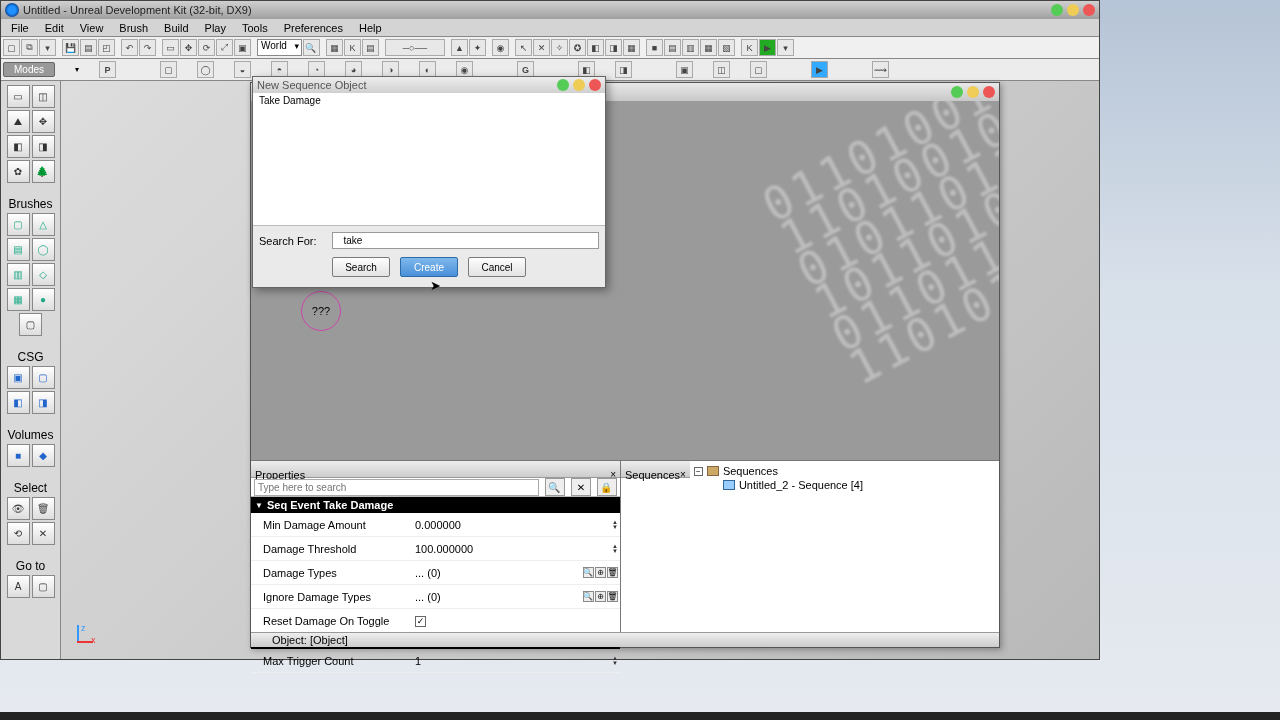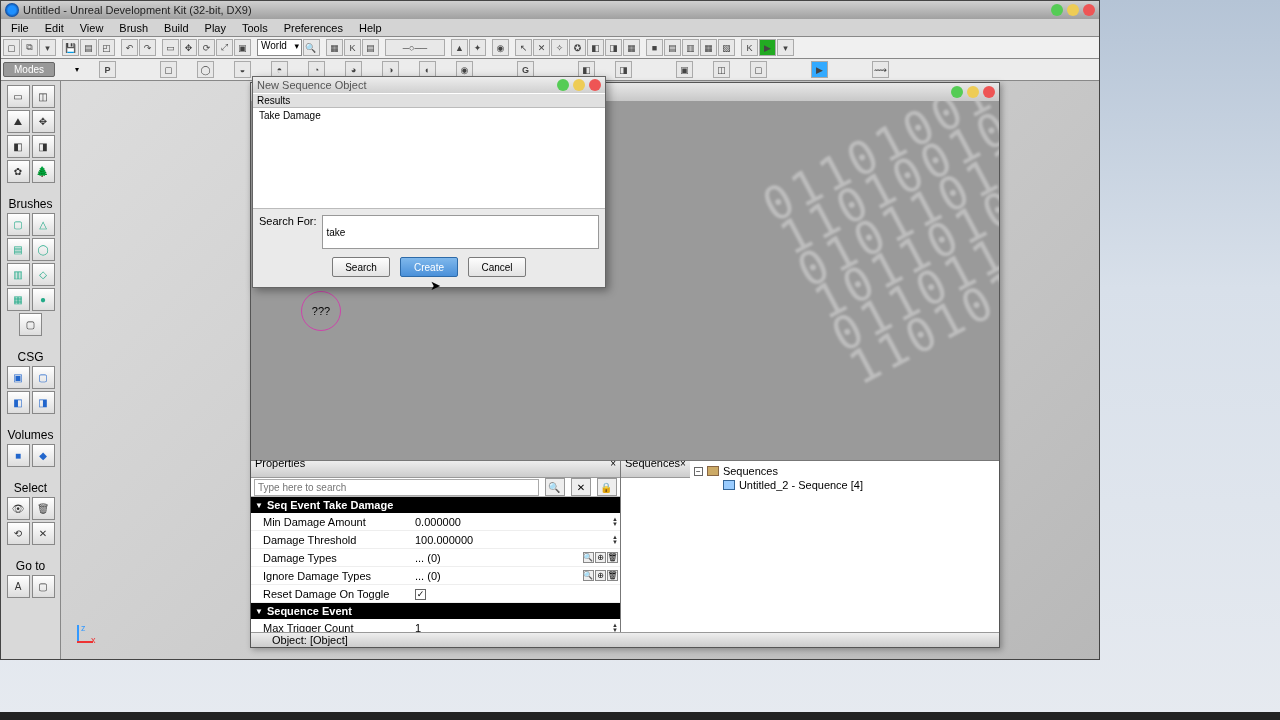--- a/index.html
+++ b/index.html
@@ -36,28 +36,28 @@
 .kismet .kbar{height:18px;background:linear-gradient(#e8e8e8,#c8c8c8);display:flex;align-items:center;padding:0 4px}
 .kismet .kbar .winbtns{margin-left:auto}
 .kismet .kgraph{flex:1;background:#9a9a9a;position:relative;overflow:hidden}
 .bgbinary{position:absolute;right:-50px;top:20px;transform:rotate(-28deg);color:rgba(255,255,255,.35);font-family:monospace;font-size:46px;line-height:.8;letter-spacing:4px;pointer-events:none;filter:blur(1px)}
 .knode1{position:absolute;left:35px;top:60px;width:140px;height:90px;background:rgba(240,240,240,.25);border:1px solid rgba(255,255,255,.3);font-size:10px;color:#eaeaea;padding:4px}
 .knode2{position:absolute;left:215px;top:90px;width:140px;height:60px;background:rgba(240,240,240,.25);border:1px solid rgba(255,255,255,.3);font-size:10px;color:#ead;padding:4px}
 .krefcircle{position:absolute;left:50px;top:190px;width:40px;height:40px;border:1px solid #c4a;border-radius:50%;color:#000;display:flex;align-items:center;justify-content:center;font-size:10px}
 
 .kbottom{height:172px;display:flex;border-top:1px solid #777;background:#fff}
 .kprops{flex:0 0 370px;display:flex;flex-direction:column;border-right:1px solid #777}
-.panetitle{height:15px;background:linear-gradient(#eee,#ccc);font-size:10px;padding:8px 4px;border-bottom:1px solid #999;display:flex;align-items:flex-end}
+.panetitle{height:15px;background:linear-gradient(#eee,#ccc);font-size:10px;padding:8px 4px;border-bottom:1px solid #999;display:flex;align-items:flex-start}
 .panetitle .x{margin-left:auto;font-size:10px;cursor:default}
 .searchrow{height:22px;display:flex;align-items:center;padding:0 3px;gap:6px;border-bottom:1px solid #bbb}
 .searchrow input{flex:1;height:17px;border:1px solid #aaa;padding:0 3px;font-size:10px;color:#888}
 .minib{width:20px;height:18px;border:1px solid #999;background:#eee;font-size:10px}
 .acc{background:#000;color:#fff;font-size:10px;font-weight:bold;padding:2px 4px;display:flex;align-items:center}
 .acc .tri{margin-right:4px;font-size:8px}
-.proprow{display:flex;align-items:center;height:18px;font-size:10px;border-bottom:1px solid #eee}
+.proprow{display:flex;align-items:center;height:24px;font-size:10px;border-bottom:1px solid #eee}
 .proprow .k{flex:0 0 160px;padding-left:12px}
 .proprow .v{flex:1;padding-left:4px;color:#000}
 .proprow .ctrls{margin-left:auto;display:flex;gap:1px;padding-right:2px}
 .proprow .ctrls span{width:11px;height:11px;border:1px solid #888;font-size:8px;display:flex;align-items:center;justify-content:center;background:#eee}
 .checkbox{width:11px;height:11px;border:1px solid #666;display:inline-flex;align-items:center;justify-content:center;font-size:9px;background:#fff}
 .spin{display:flex;flex-direction:column;margin-left:auto;padding-right:2px}
 .spin span{font-size:6px;line-height:5px;color:#333}
 
 .kseq{flex:1;display:flex;flex-direction:row}
 .treebody{flex:1;padding:3px 4px;font-size:10px}
@@ -66,22 +66,22 @@
 .tnode .ico{width:12px;height:10px;background:#ca6;border:1px solid #864}
 .kstatus{height:15px;background:linear-gradient(#eee,#ccc);font-size:10px;padding:1px 21px;border-top:1px solid #999}
 
 
 .dialog{position:absolute;left:252px;top:76px;width:354px;height:212px;background:#eaeaea;border:1px solid #666;box-shadow:3px 3px 8px rgba(0,0,0,.35);display:flex;flex-direction:column}
 .dlgtitle{height:16px;background:linear-gradient(#ededed,#d0d0d0);font-size:10px;color:#555;padding:1px 4px;display:flex;align-items:center}
 .dlgtitle .winbtns{margin-left:auto}
 .dlgsub{height:15px;background:#e0e0e0;border-top:1px solid #fff;border-bottom:1px solid #bbb;font-size:10px;padding:1px 4px}
 .dlglist{flex:1;background:#fff;margin:0;border-bottom:1px solid #bbb;overflow:auto}
 .dlgitem{padding:2px 6px;font-size:10px;color:#000}
-.dlgsearch{padding:6px 6px 2px;display:flex;align-items:flex-start;gap:6px;font-size:10px}
-.dlgsearch input{flex:1;border:1px solid #999;height:34px;padding:0 3px;font-size:10px}
+.dlgsearch{padding:6px 6px 2px;display:flex;align-items:center;gap:16px;font-size:10px}
+.dlgsearch input{flex:1;border:1px solid #999;height:17px;padding:0 10px;font-size:10px}
 .dlgbtns{display:flex;justify-content:center;gap:10px;padding:6px 0 10px}
 .btn{min-width:58px;height:20px;border:1px solid #7a7a7a;background:linear-gradient(#fdfdfd,#e3e3e3);font-size:10px;border-radius:2px}
 .btn.primary{background:linear-gradient(#7fb8ec,#4a90d9);border-color:#2d6aa8;color:#fff}
 .cursor{position:absolute;left:430px;top:278px;font-size:13px;color:#000;pointer-events:none}
 .youtube-bar{position:absolute;left:0;bottom:0;width:1280px;height:8px;background:#222}
 </style>
 </head>
 <body>
 
 <div class="app">
@@ -392,21 +392,20 @@
 
 <div class="dialog">
   <div class="dlgtitle">
     <span>New Sequence Object</span>
     <div class="winbtns">
       <span class="winbtn wb-green"></span>
       <span class="winbtn wb-yellow"></span>
       <span class="winbtn wb-red"></span>
     </div>
   </div>
-  <div class="dlgsub">Results</div>
   <div class="dlglist">
     <div class="dlgitem">Take Damage</div>
   </div>
   <div class="dlgsearch">
     <span>Search For:</span>
     <input value="take" style="">
   </div>
   <div class="dlgbtns">
     <button class="btn">Search</button>
     <button class="btn primary">Create</button>

